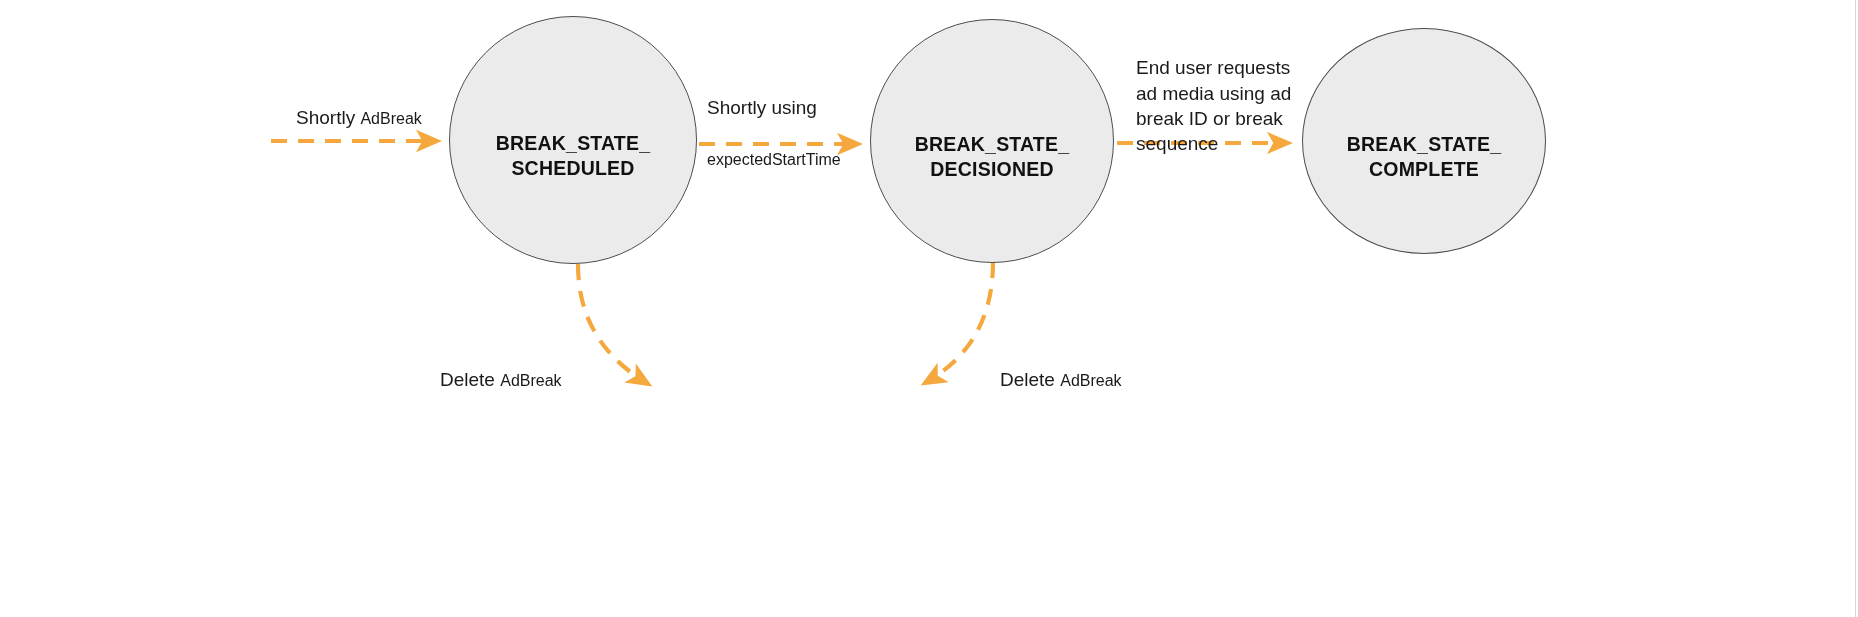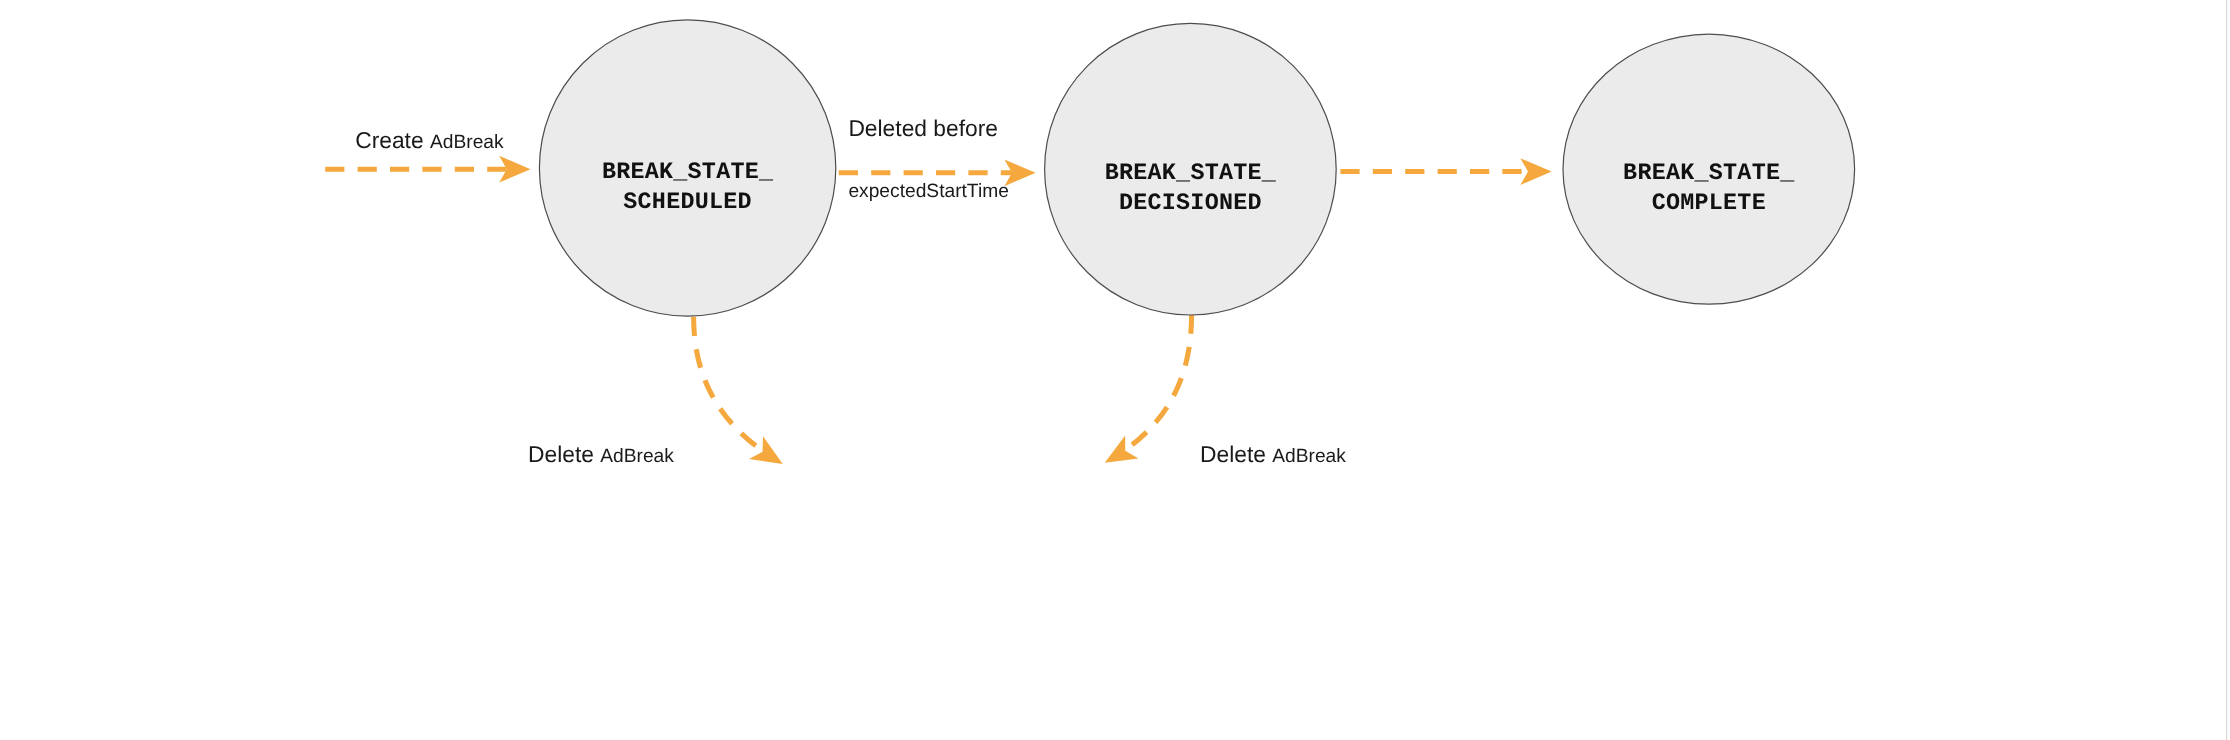--- a/index.html
+++ b/index.html
@@ -44,21 +44,21 @@
     white-space: pre-line;
     pointer-events: none;
   }
   .node-label.sans {
     font-family: "Liberation Sans", sans-serif;
     font-weight: bold;
     font-size: 21px;
     letter-spacing: 0.1px;
   }
   .node-label.mono {
-    font-family: Liberation Mono, monospace;
+    font-family: Liberation Sans, sans-serif;
     font-weight: bold;
     font-size: 19.5px;
     letter-spacing: 0.2px;
     margin-top: 32px;
   }
   
   .edge-label {
     position: absolute;
     color: #1a1a1a;
     font-family: "Liberation Sans", sans-serif;
@@ -126,28 +126,34 @@
 DECISIONED</div>
   </div>
 
   <div class="state-node" style="left:1302px; top:28px; width:244px; height:226px;">
     <div class="node-label mono">BREAK_STATE_
 COMPLETE</div>
   </div>
 
 
   <div class="edge-label left" style="left:296px; top:80px;">
-    <span>Create </span><span class="code">AdBreak</span>
+    <span>Shortly </span><span class="code">AdBreak</span>
   </div>
 
   <div class="edge-label left" style="left:707px; top:70px;">
-    <span>Deleted before</span><br>
+    <span>Shortly using</span><br>
     <span class="code">expectedStartTime</span>
   </div>
 
+  <div class="edge-label left" style="left:1136px; top:30px;">
+    <span>End user requests
+ad media using ad
+break ID or break
+sequence</span>
+  </div>
 
   <div class="edge-label left" style="left:440px; top:342px;">
     <span>Delete </span><span class="code">AdBreak</span>
   </div>
 
   <div class="edge-label left" style="left:1000px; top:342px;">
     <span>Delete </span><span class="code">AdBreak</span>
   </div>
 
   <div id="page-edge-rule"></div>

